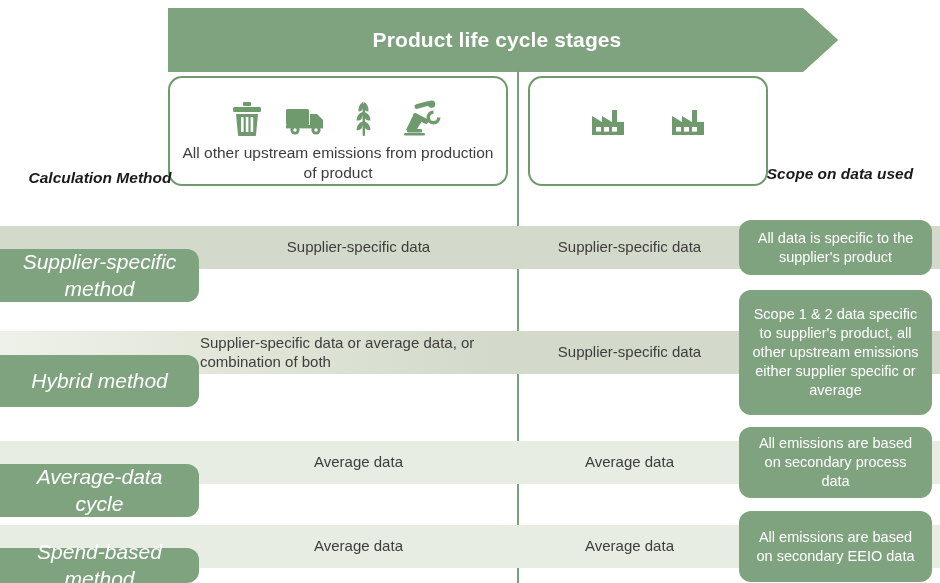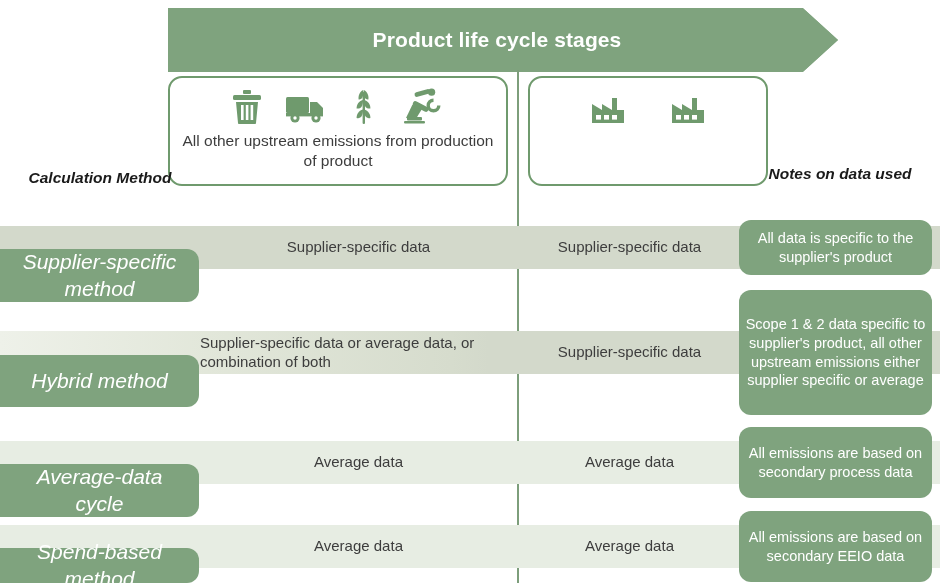--- a/index.html
+++ b/index.html
@@ -56,21 +56,21 @@
   .stagebox {
     position: absolute;
     box-sizing: border-box;
     border: 2px solid #6f9a6d;
     border-radius: 14px;
     background: #ffffff;
     display: flex;
     flex-direction: column;
     align-items: center;
     justify-content: flex-start;
-    padding-top: 6px;
+    padding-top: 18px;
   }
   .stagebox.left  { left: 168px; top: 76px; width: 340px; height: 110px; }
   .stagebox.right { left: 528px; top: 76px; width: 240px; height: 110px; }
 
   .icon-row {
     display: flex;
     align-items: flex-end;
     justify-content: center;
     gap: 24px;
     height: 40px;
@@ -155,21 +155,21 @@
     width: 193px;
     background: #7fa37e;
     border-radius: 12px;
     display: flex;
     align-items: center;
     justify-content: center;
     text-align: center;
     color: #ffffff;
     font-size: 14.5px;
     line-height: 1.3;
-    padding: 0 3px;
+    padding: 0 13px;
     box-sizing: border-box;
   }
 </style>
 </head>
 <body>
 
 <div id="stage">
 
   <div class="arrow-wrap">
     <svg class="arrow-svg" viewBox="0 0 670 64" preserveAspectRatio="none">
@@ -242,21 +242,21 @@
         <path d="M1 25 V6 l10 6 V6 l10 6 V0 h5 v12 h7 v13 Z"></path>
         <rect x="5" y="17" width="5" height="4.6" fill="#ffffff"></rect>
         <rect x="13" y="17" width="5" height="4.6" fill="#ffffff"></rect>
         <rect x="21" y="17" width="5" height="4.6" fill="#ffffff"></rect>
       </svg>
 
     </div>
   </div>
 
   <div class="colhead calc">Calculation Method</div>
-  <div class="colhead notes">Notes on data used</div>
+  <div class="colhead notes">Scope on data used</div>
 
   <div class="row">
     <div class="band" style="top:226px;height:43px;">
       <div class="band-cell c1">Supplier-specific data</div>
       <div class="band-cell c2">Supplier-specific data</div>
     </div>
     <div class="method-pill" style="top:221px;height:53px;width:199px;">Supplier-specific method</div>
     <div class="notes-pill" style="top:220px;height:55px;">All data is specific to the supplier's product</div>
   </div>
 

